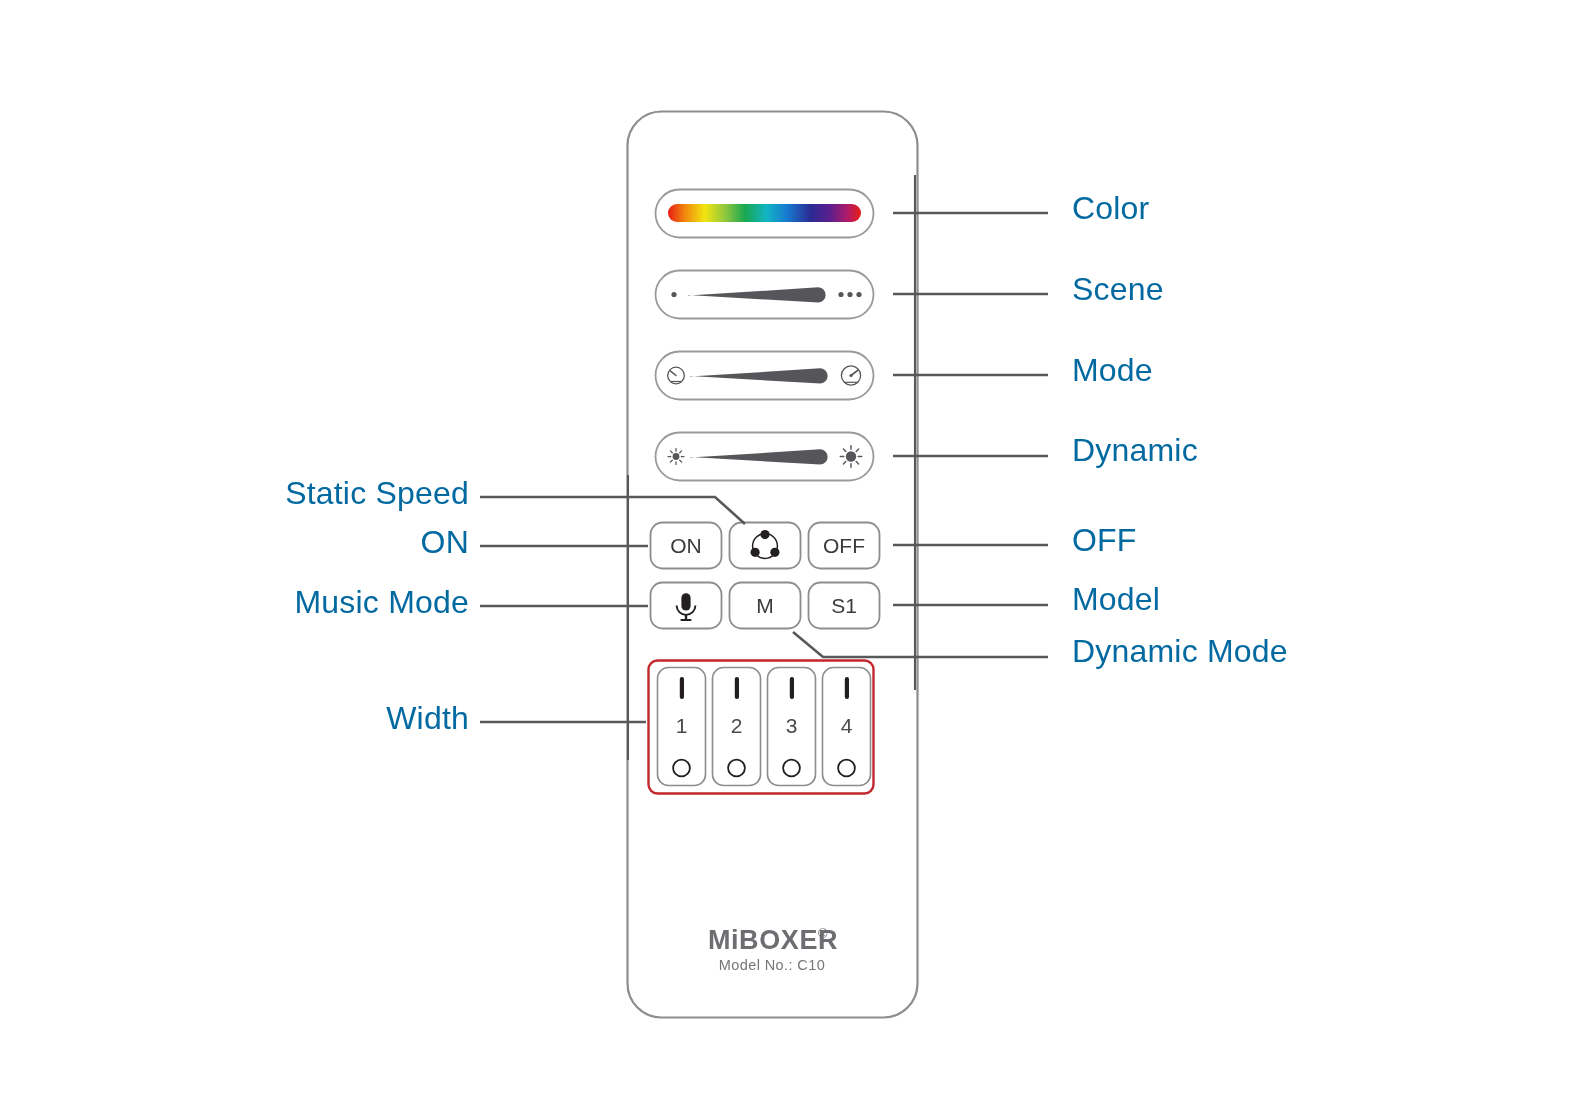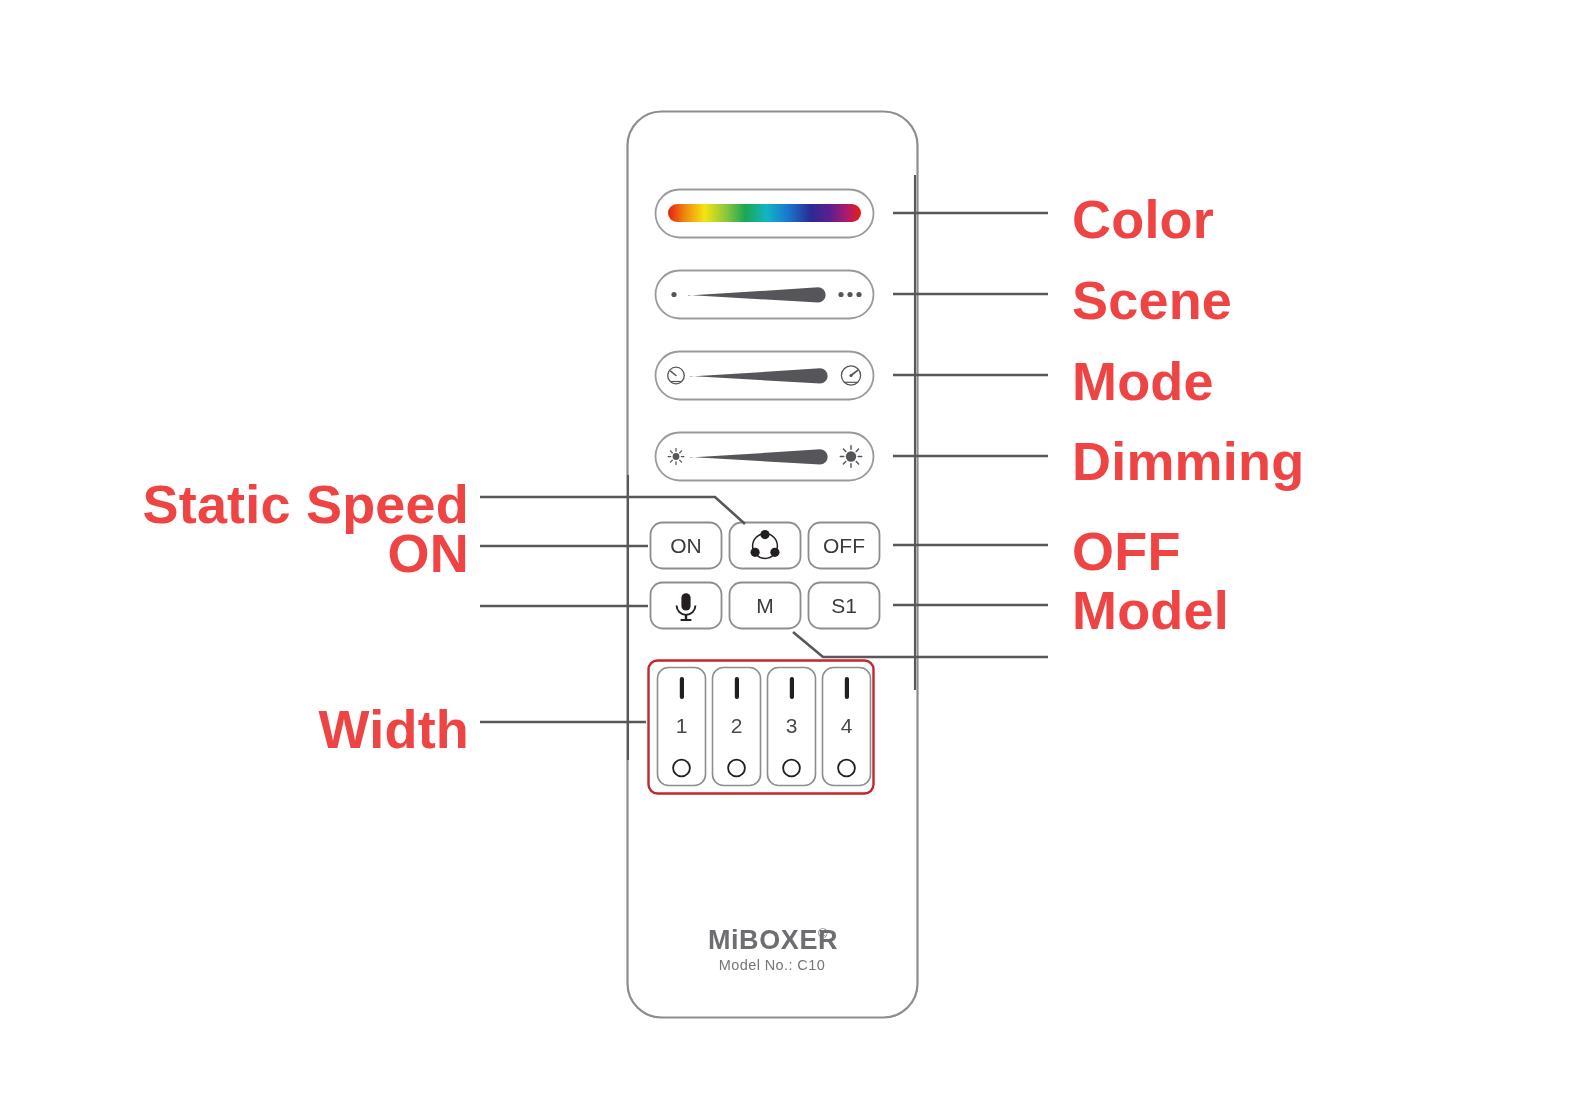--- a/index.html
+++ b/index.html
@@ -21,23 +21,23 @@
   #stage svg.layer {
     position: absolute;
     left: 0;
     top: 0;
     width: 1586px;
     height: 1107px;
   }
   .callout-label {
     position: absolute;
     font-family: "Liberation Sans", sans-serif;
-    font-size: 54px;
-    font-weight: 700;
-    color: #ef4444;
+    font-size: 32px;
+    font-weight: 400;
+    color: #0369a1;
     white-space: nowrap;
     letter-spacing: 0.2px;
     line-height: 1;
   }
   .callout-left { text-align: right; }
   .callout-right { text-align: left; }
   .btn-text {
     font-family: "Liberation Sans", sans-serif;
     font-size: 21px;
     fill: #3b3b3d;
@@ -253,43 +253,49 @@
   </svg>
 
   <div class="callout-label callout-left" style="right:1117px; top:477px;">
     <span>Static Speed</span>
   </div>
 
   <div class="callout-label callout-left" style="right:1117px; top:526px;">
     <span>ON</span>
   </div>
 
+  <div class="callout-label callout-left" style="right:1117px; top:586px;">
+    <span>Music Mode</span>
+  </div>
 
   <div class="callout-label callout-left" style="right:1117px; top:702px;">
     <span>Width</span>
   </div>
 
   <div class="callout-label callout-right" style="left:1072px; top:192px;">
     <span>Color</span>
   </div>
 
   <div class="callout-label callout-right" style="left:1072px; top:273px;">
     <span>Scene</span>
   </div>
 
   <div class="callout-label callout-right" style="left:1072px; top:354px;">
     <span>Mode</span>
   </div>
 
   <div class="callout-label callout-right" style="left:1072px; top:434px;">
-    <span>Dimming</span>
+    <span>Dynamic</span>
   </div>
 
   <div class="callout-label callout-right" style="left:1072px; top:524px;">
     <span>OFF</span>
   </div>
 
   <div class="callout-label callout-right" style="left:1072px; top:583px;">
     <span>Model</span>
   </div>
 
+  <div class="callout-label callout-right" style="left:1072px; top:635px;">
+    <span>Dynamic Mode</span>
+  </div>
 
 </div>
 
 </body></html>

